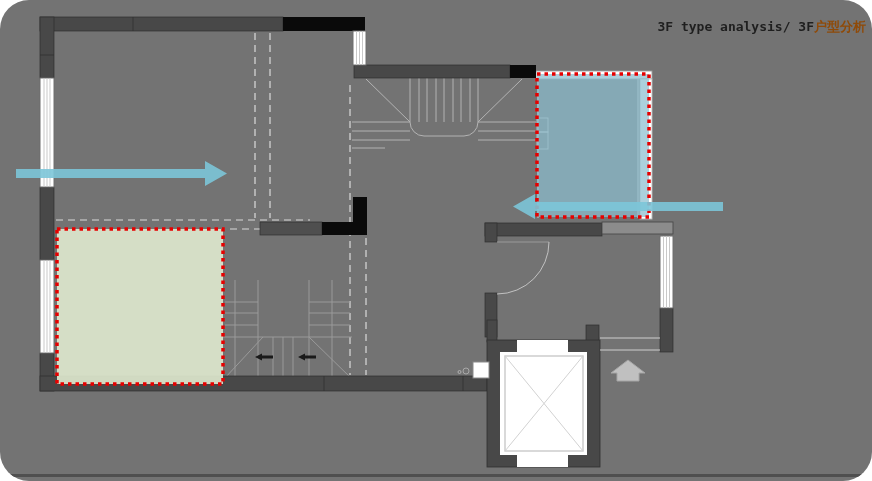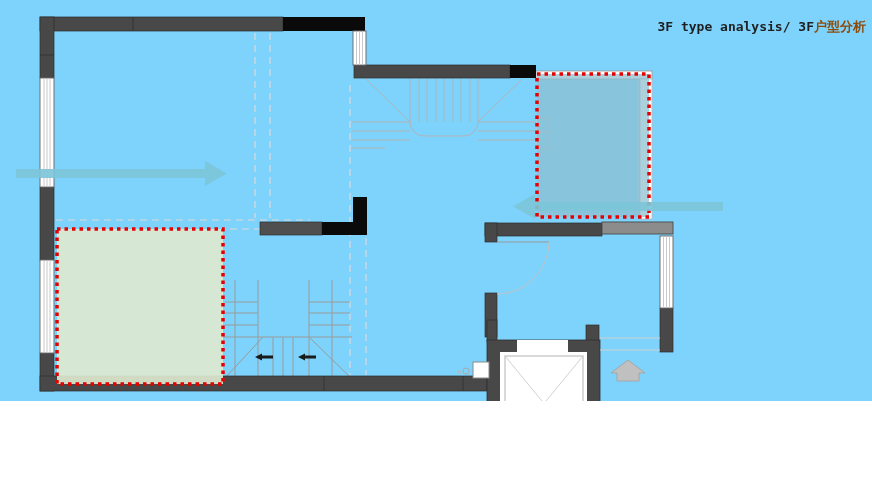--- a/index.html
+++ b/index.html
@@ -1,21 +1,22 @@
 <!DOCTYPE html>
 <html><head>
 <meta charset="utf-8">
 <style>
   html,body{margin:0;padding:0;background:#ffffff;}
   .canvas{
     position:relative;
-    width:872px;height:401px;
-    background:#7dd3fc;
+    width:872px;height:481px;
+    background:#737373;
     overflow:hidden;
     font-family:"DejaVu Sans Mono","Liberation Mono",monospace;
+    border-radius:29px;
   }
   svg{display:block;}
   .title-text{
     font-family:"DejaVu Sans Mono","Liberation Mono",monospace;
     font-weight:bold;
     font-size:13px;
     letter-spacing:0px;
   }
   .wall-line{stroke:#2f2f2f;stroke-width:0.7;}
   .stair{stroke:#b3b3b3;stroke-width:1;fill:none;}

